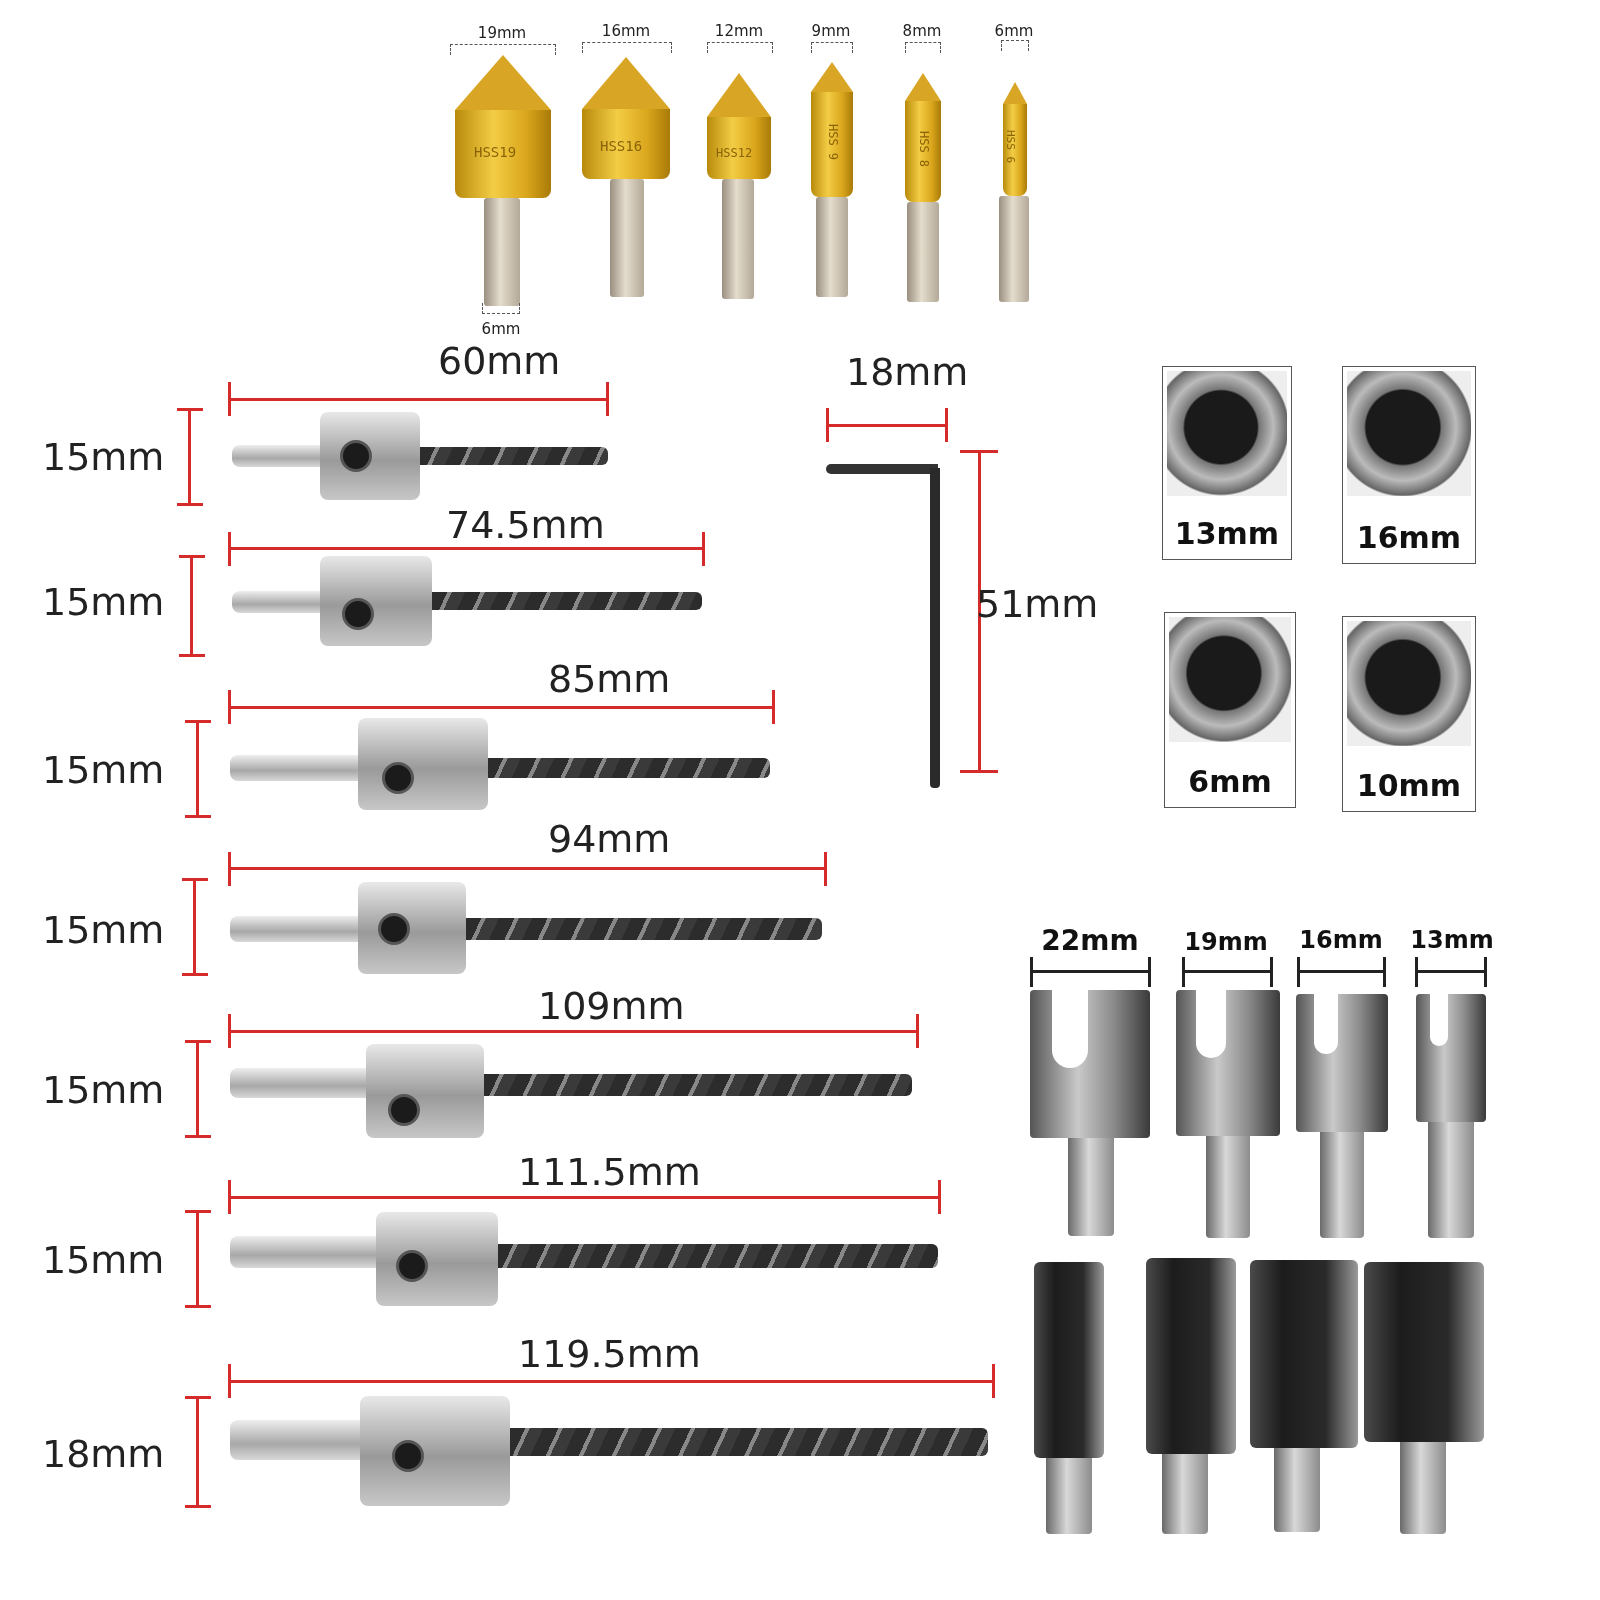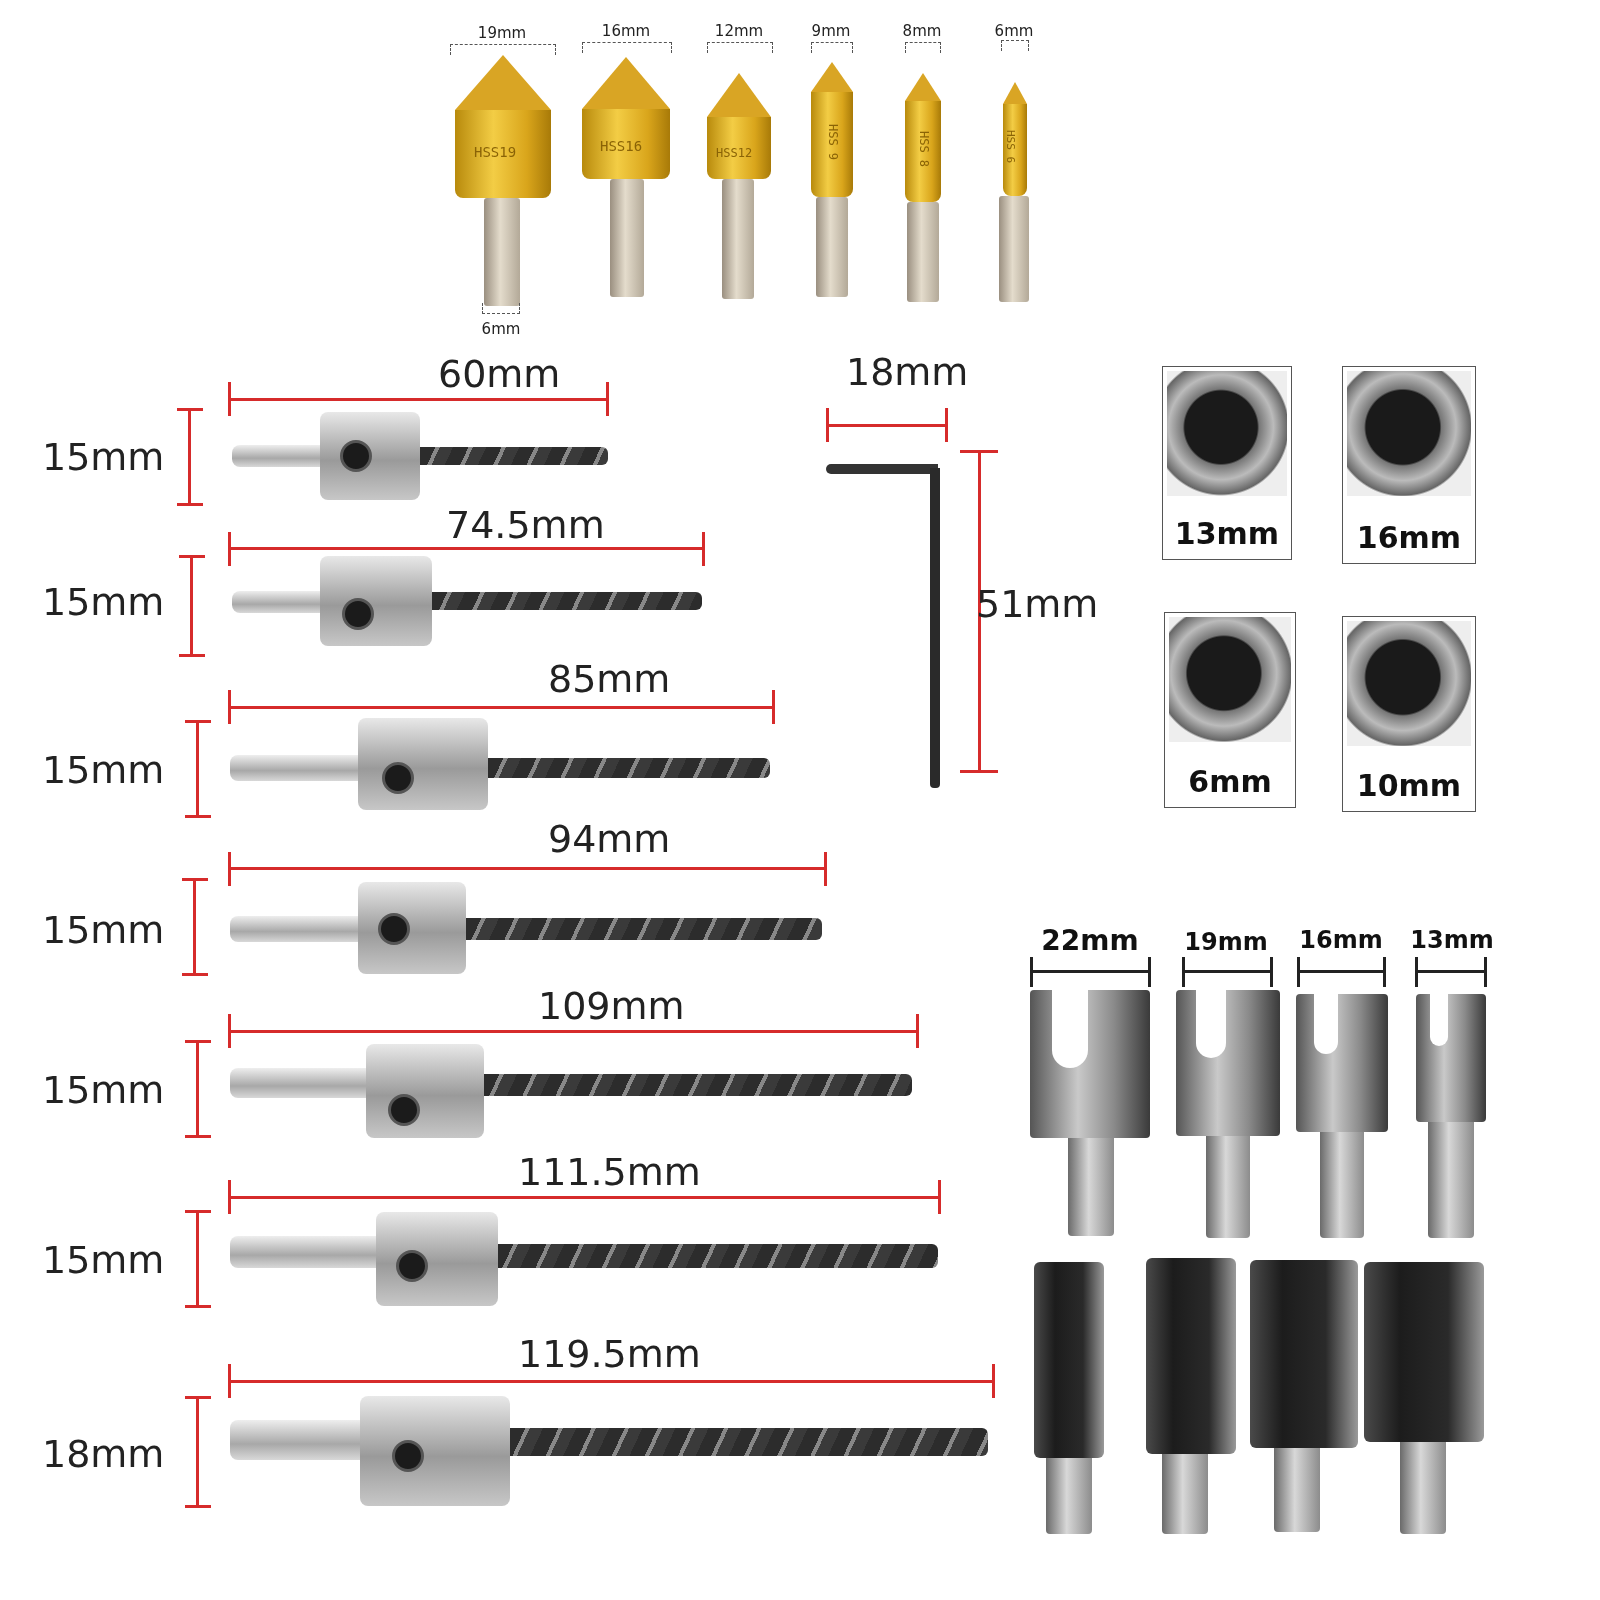--- a/index.html
+++ b/index.html
@@ -87,21 +87,21 @@
   <div class="cs-text" style="left:994px;top:140px;font-size:11px;transform:rotate(90deg);">HSS 6</div>
   <div class="cs-shank" style="left:999px;top:196px;width:30px;height:106px;"></div>
 </div>
 
 <div>
 
   <div class="big-label" style="left:42px;top:435px;">15mm</div>
   <div class="red-v" style="left:188px;top:410px;height:96px;"></div>
   <div class="tick-h" style="left:177px;top:408px;"></div>
   <div class="tick-h" style="left:177px;top:503px;"></div>
-  <div class="big-label" style="left:438px;top:352px;">60mm</div>
+  <div class="big-label" style="left:438px;top:339px;">60mm</div>
   <div class="red-h" style="left:228px;top:398px;width:380px;"></div>
   <div class="tick-v" style="left:228px;top:382px;"></div>
   <div class="tick-v" style="left:606px;top:382px;"></div>
   <div class="bit-shank" style="left:232px;top:445px;width:90px;"></div>
   <div class="bit-collar" style="left:320px;top:412px;width:100px;height:88px;"></div>
   <div class="bit-screw" style="left:340px;top:440px;"></div>
   <div class="bit-twist" style="left:420px;top:447px;width:188px;"></div>
 
   <div class="big-label" style="left:42px;top:580px;">15mm</div>
   <div class="red-v" style="left:190px;top:556px;height:100px;"></div>

